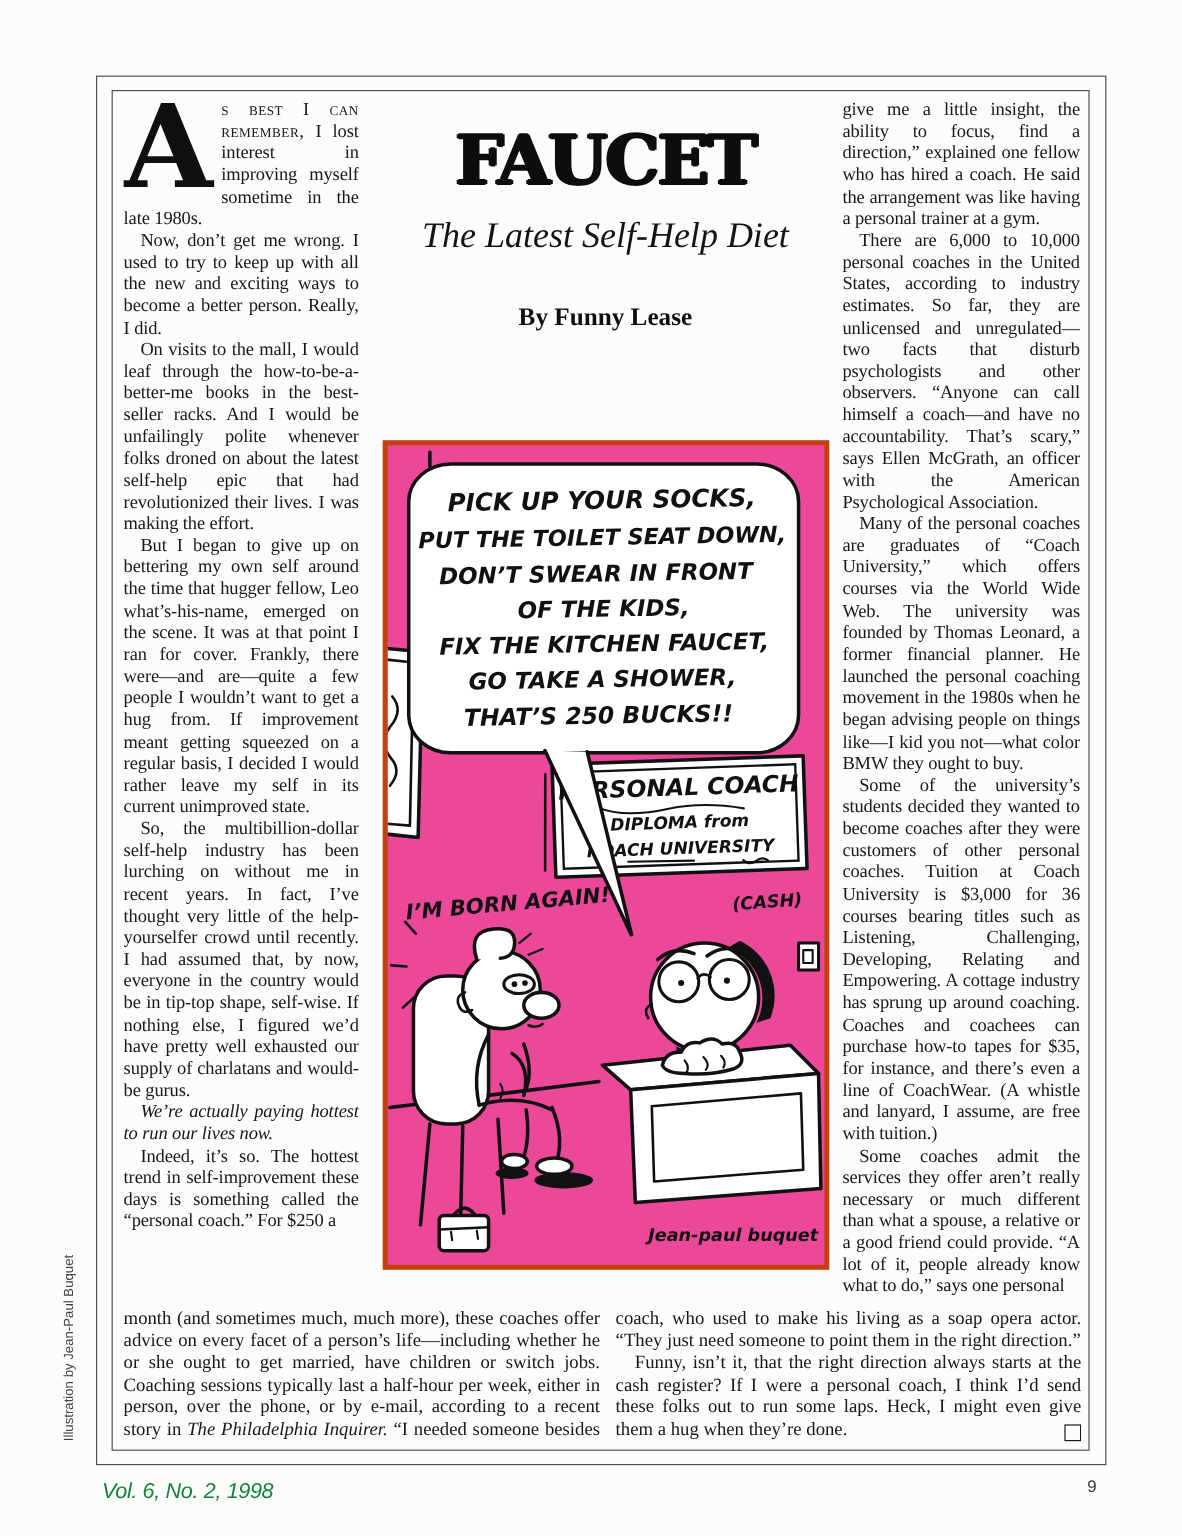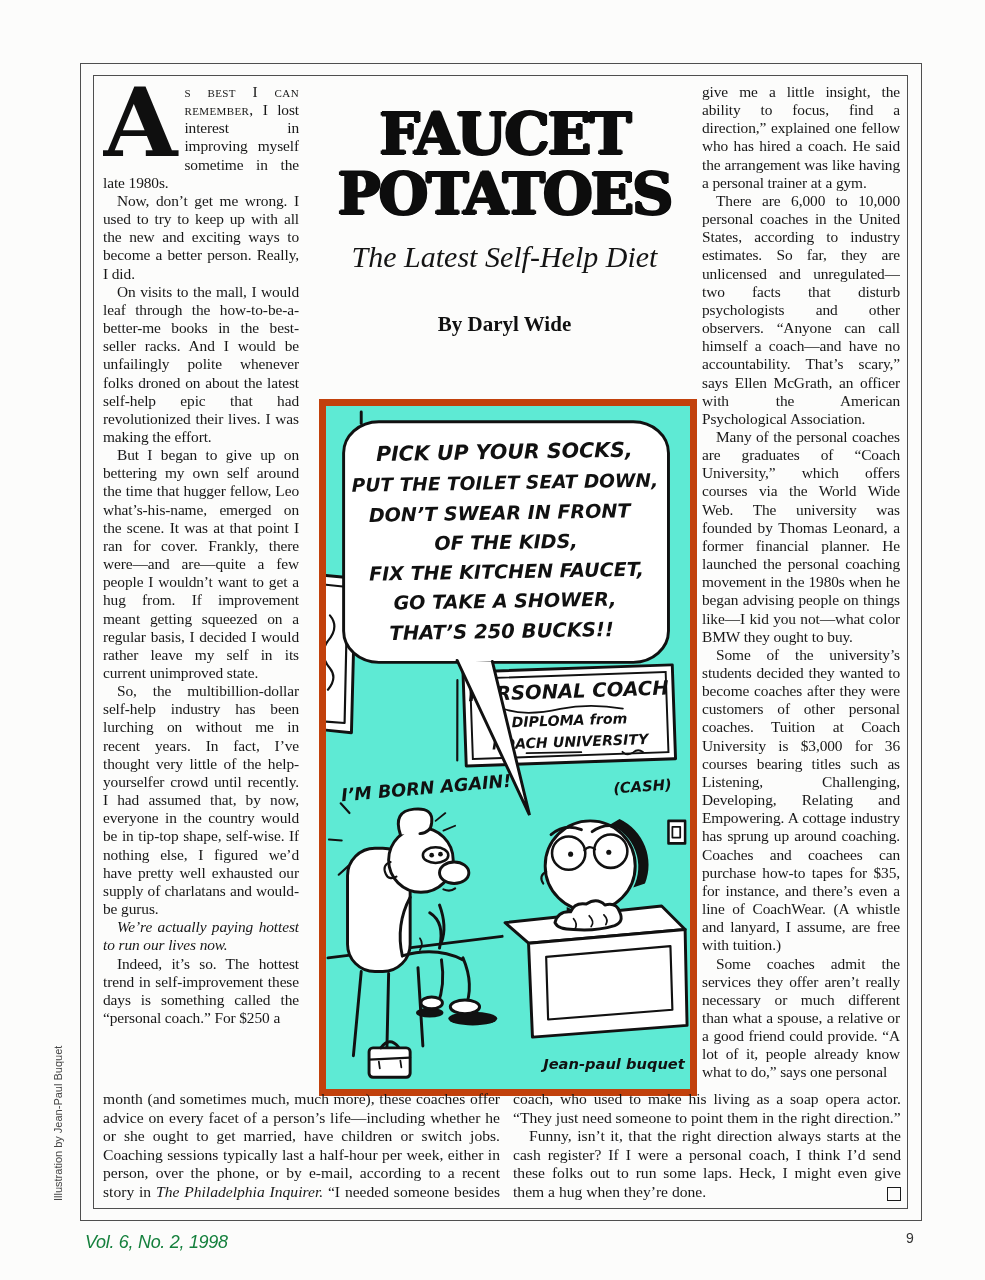--- a/index.html
+++ b/index.html
@@ -25,21 +25,21 @@
   .center-head{position:absolute;left:225px;top:28px;width:371px;text-align:center;}
   .title{font-family:"DejaVu Serif",serif;font-weight:900;font-size:57px;line-height:60px;
        letter-spacing:-2px;color:#0d0d0d;
        text-shadow:1.4px 0 #0d0d0d,-1.4px 0 #0d0d0d,0 0.8px #0d0d0d,0 -0.8px #0d0d0d;}
   .subtitle{font-family:Liberation Serif, serif;font-style:italic;font-size:30px;
        margin-top:16px;color:#141414;}
   .byline{font-family:"Liberation Serif",serif;font-weight:bold;font-size:21px;
        margin-top:38px;color:#101010;}
   
   .cartoon{position:absolute;left:225px;top:291px;width:364px;height:683px;
-       border:7px solid #c2410c;background:#5eead4;overflow:hidden;margin-top:32px;}
+       border:4px solid #c2410c;background:#ec4899;overflow:hidden;}
   .ln{fill:none;stroke:#111;stroke-width:3;stroke-linecap:round;stroke-linejoin:round;}
   .ln1{fill:none;stroke:#111;stroke-width:1.8;stroke-linecap:round;stroke-linejoin:round;}
   .ln2{fill:none;stroke:#111;stroke-width:2.2;stroke-linecap:round;stroke-linejoin:round;}
   .ln2f{fill:none;stroke:#111;stroke-width:2;}
   .lnw{fill:#fff;stroke:#111;stroke-width:3;stroke-linecap:round;stroke-linejoin:round;}
   .lnw2{fill:#fff;stroke:#111;stroke-width:2.6;stroke-linecap:round;stroke-linejoin:round;}
   .fillb{fill:#111;stroke:none;}
   .hw{font-family:"DejaVu Sans",sans-serif;font-weight:bold;font-style:italic;fill:#111;}
   .sig{font-family:"DejaVu Sans",sans-serif;font-weight:bold;font-style:italic;fill:#111;}
   
@@ -73,24 +73,23 @@
       <p>On visits to the mall, I would leaf through the how-to-be-a-better-me books in the best-seller racks. And I would be unfailingly polite whenever folks droned on about the latest self-help epic that had revolutionized their lives. I was making the effort.</p>
       <p>But I began to give up on bettering my own self around the time that hugger fellow, Leo what’s-his-name, emerged on the scene. It was at that point I ran for cover. Frankly, there were—and are—quite a few people I wouldn’t want to get a hug from. If improvement meant getting squeezed on a regular basis, I decided I would rather leave my self in its current unimproved state.</p>
       <p>So, the multibillion-dollar self-help industry has been lurching on without me in recent years. In fact, I’ve thought very little of the help-yourselfer crowd until recently. I had assumed that, by now, everyone in the country would be in tip-top shape, self-wise. If nothing else, I figured we’d have pretty well exhausted our supply of charlatans and would-be gurus.</p>
       <p class="ital">We’re actually paying hottest to run our lives now.</p>
       <p>Indeed, it’s so. The hottest trend in self-improvement these days is something called the “personal coach.” For $250 a</p>
     </div>
 
     <div class="center-head">
       <div class="title">
         <div>FAUCET</div>
-        <div>POTATOES</div>
       </div>
       <div class="subtitle">The Latest Self-Help Diet</div>
-      <div class="byline">By Daryl Wide</div>
+      <div class="byline">By Funny Lease</div>
     </div>
 
     <div class="cartoon">
       <svg width="364" height="683" viewBox="0 0 372 690" xmlns="http://www.w3.org/2000/svg">
 
         <path class="ln" d="M36,2 L36,14"></path>
         <g>
           <path class="lnw" d="M-12,168 L30,172 L26,330 L-12,326 Z"></path>
           <path class="ln2" d="M-6,178 L22,181 L19,320 L-6,318"></path>
           <path class="ln2" d="M4,210 q10,12 -2,26 q-10,14 2,28 q8,10 -2,22"></path>

